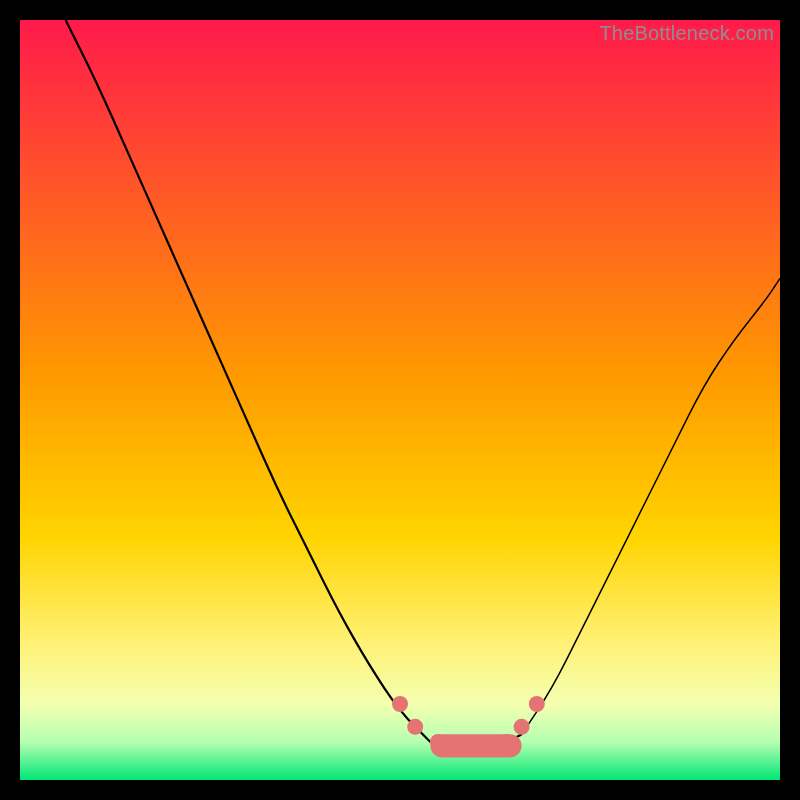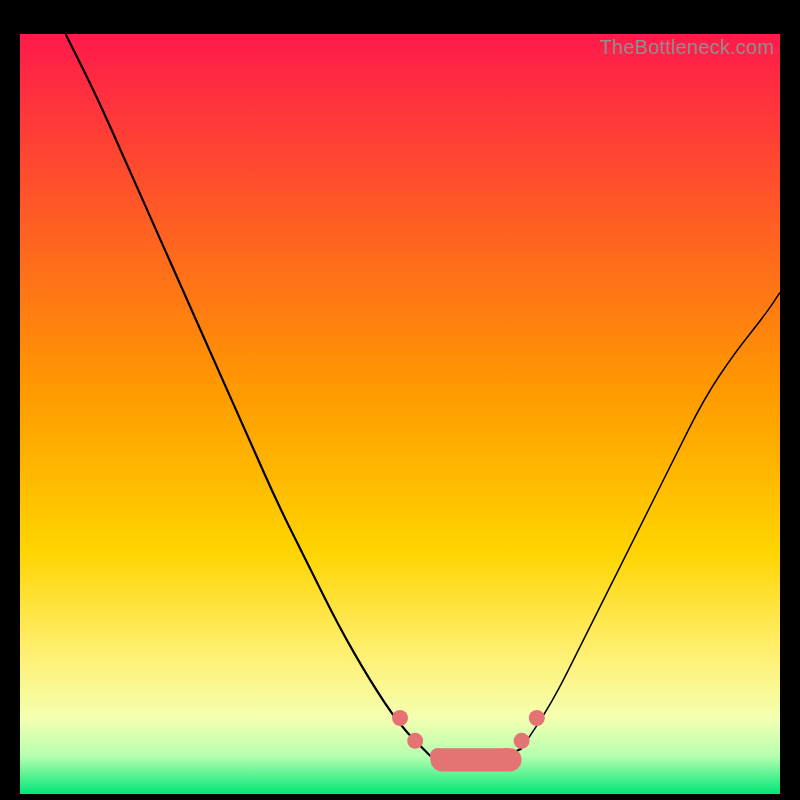--- a/index.html
+++ b/index.html
@@ -6,21 +6,21 @@
     margin: 0;
     padding: 0;
     width: 800px;
     height: 800px;
     background: #000;
     overflow: hidden;
   }
   .frame {
     position: absolute;
     left: 20px;
-    top: 34px;
+    top: 20px;
     width: 760px;
     height: 584px;
     background: #ffffff;
   }
   .plot {
     position: absolute;
     left: 0;
     top: 0;
     width: 760px;
     height: 760px;

